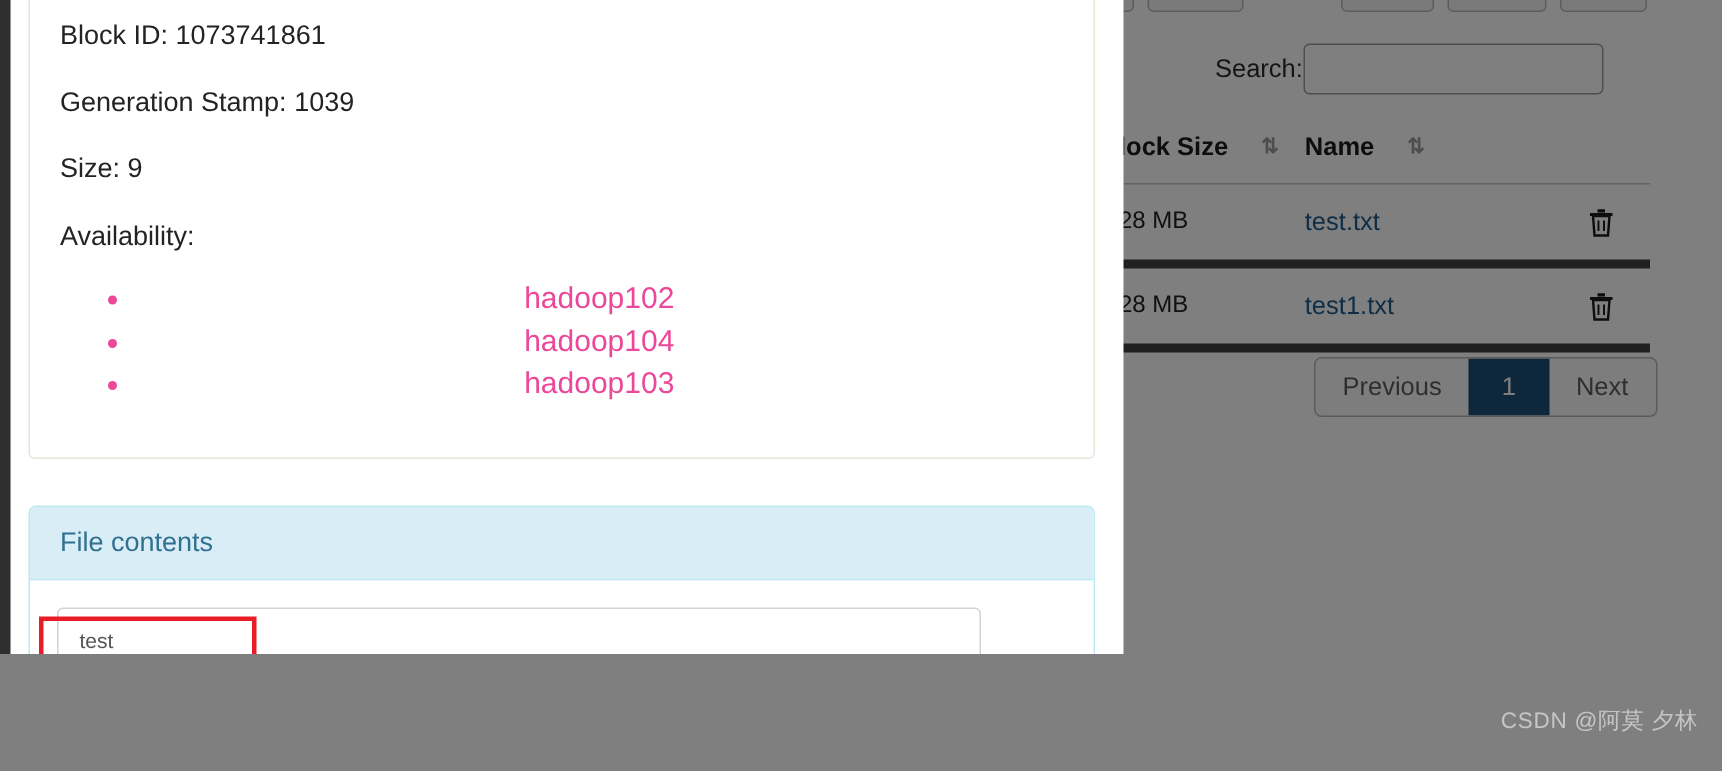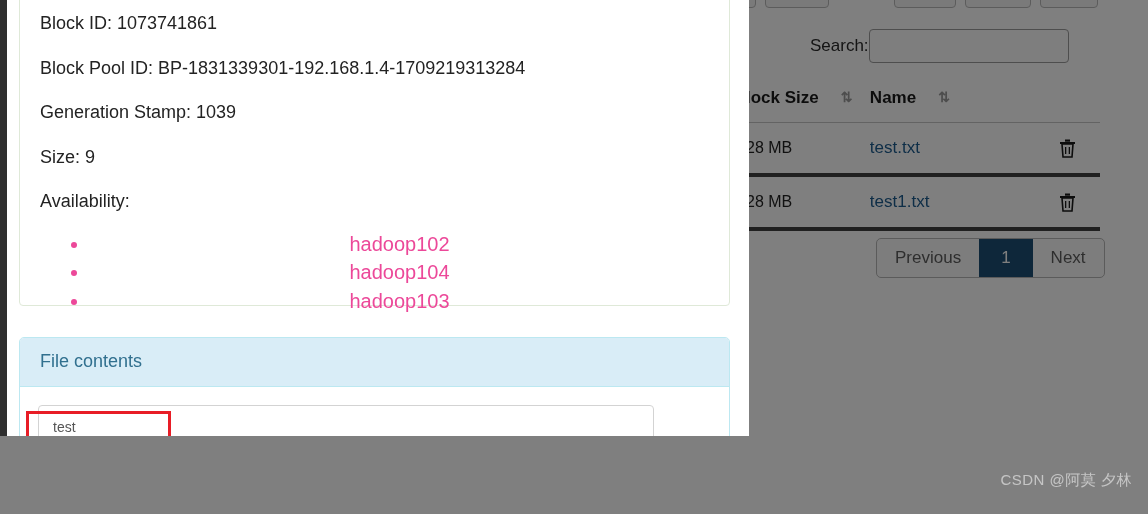--- a/index.html
+++ b/index.html
@@ -81,21 +81,21 @@
     font-weight: bold;
     color: #1a1a1a;
     text-align: left;
     padding: 0 0 14px 0;
     border-bottom: 1px solid #c6c6c6;
     white-space: nowrap;
   }
   .bg-table td {
     font-size: 16px;
     padding: 15px 0 15px 0;
-    border-bottom: 4px solid #404040;
+    border-bottom: 6px solid #404040;
     color: #222;
     white-space: nowrap;
   }
   .col-size { width: 155px; padding-left: 46px !important; }
   .col-name { width: 150px; }
   .col-act  { width: 60px; text-align: center; }
   .sort-icon {
     display: inline-block;
     margin-left: 22px;
     color: #9a9a9a;
@@ -334,21 +334,20 @@
     </div>
   </div>
 
   <div class="dim"></div>
 
   <div class="modal">
     <div class="modal-edge"></div>
 
     <div class="panel panel-info">
       <p class="info-line">Block ID: 1073741861</p>
-      <p class="info-line">Block Pool ID: BP-1831339301-192.168.1.4-1709219313284</p>
       <p class="info-line">Generation Stamp: 1039</p>
       <p class="info-line">Size: 9</p>
       <p class="info-line">Availability:</p>
       <ul class="avail-list">
         <li>hadoop102</li>
         <li>hadoop104</li>
         <li>hadoop103</li>
       </ul>
     </div>
 

